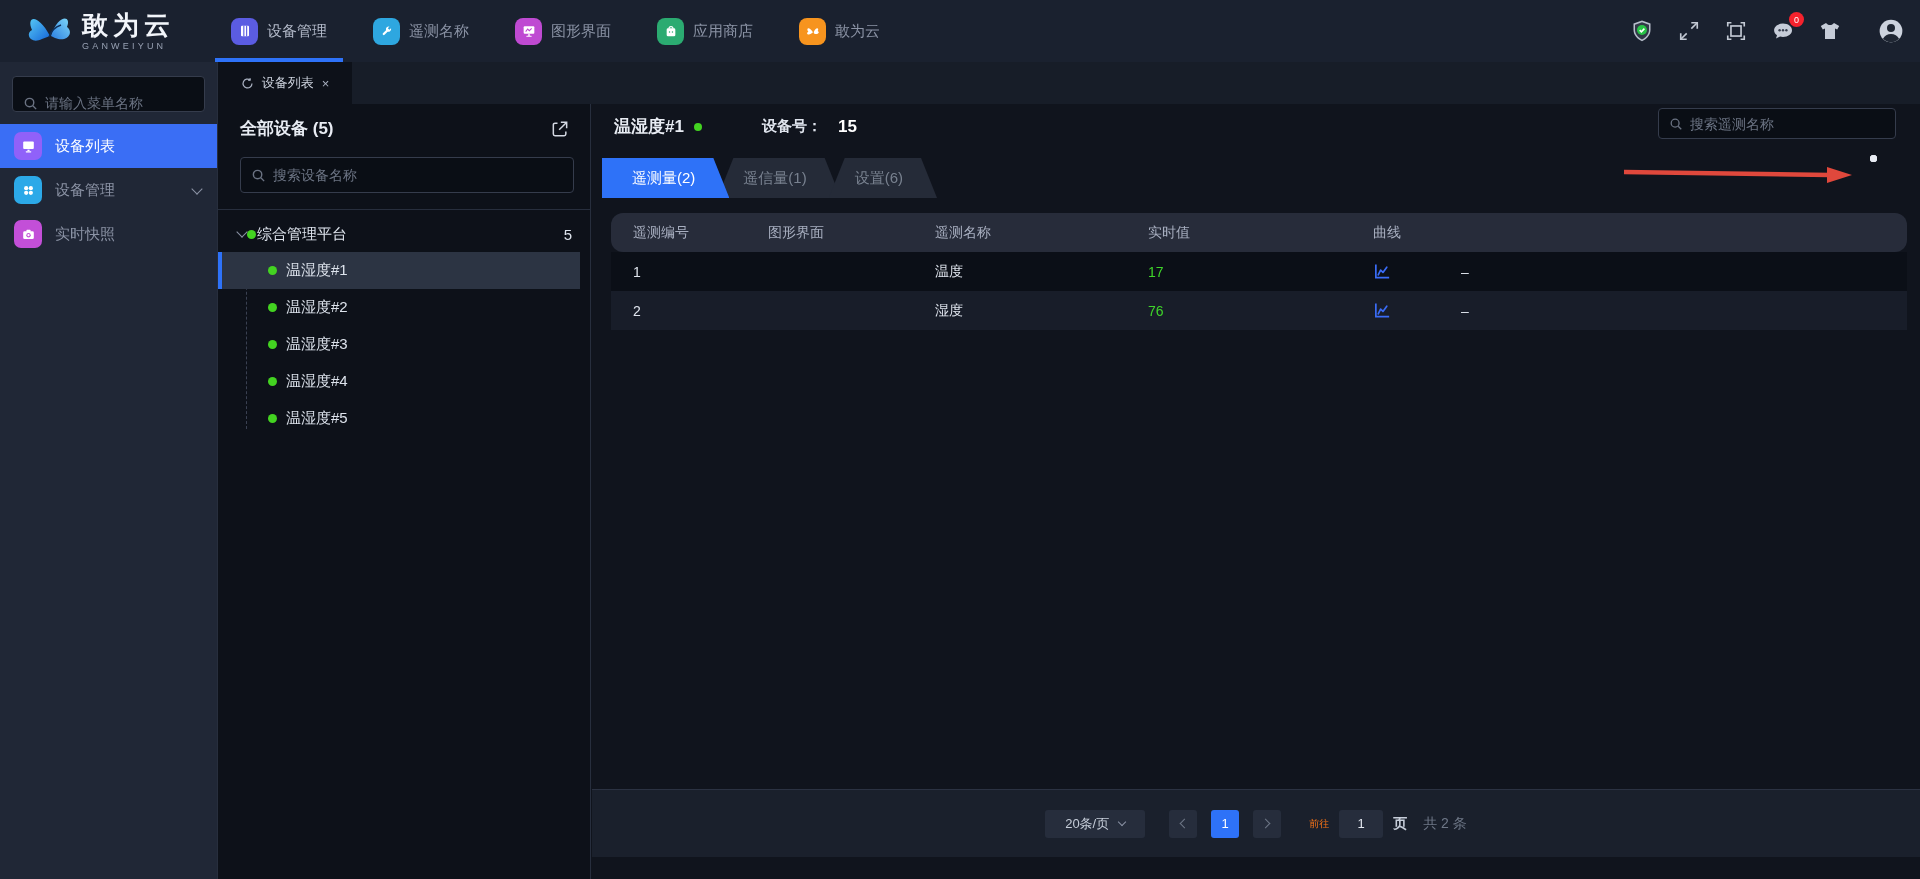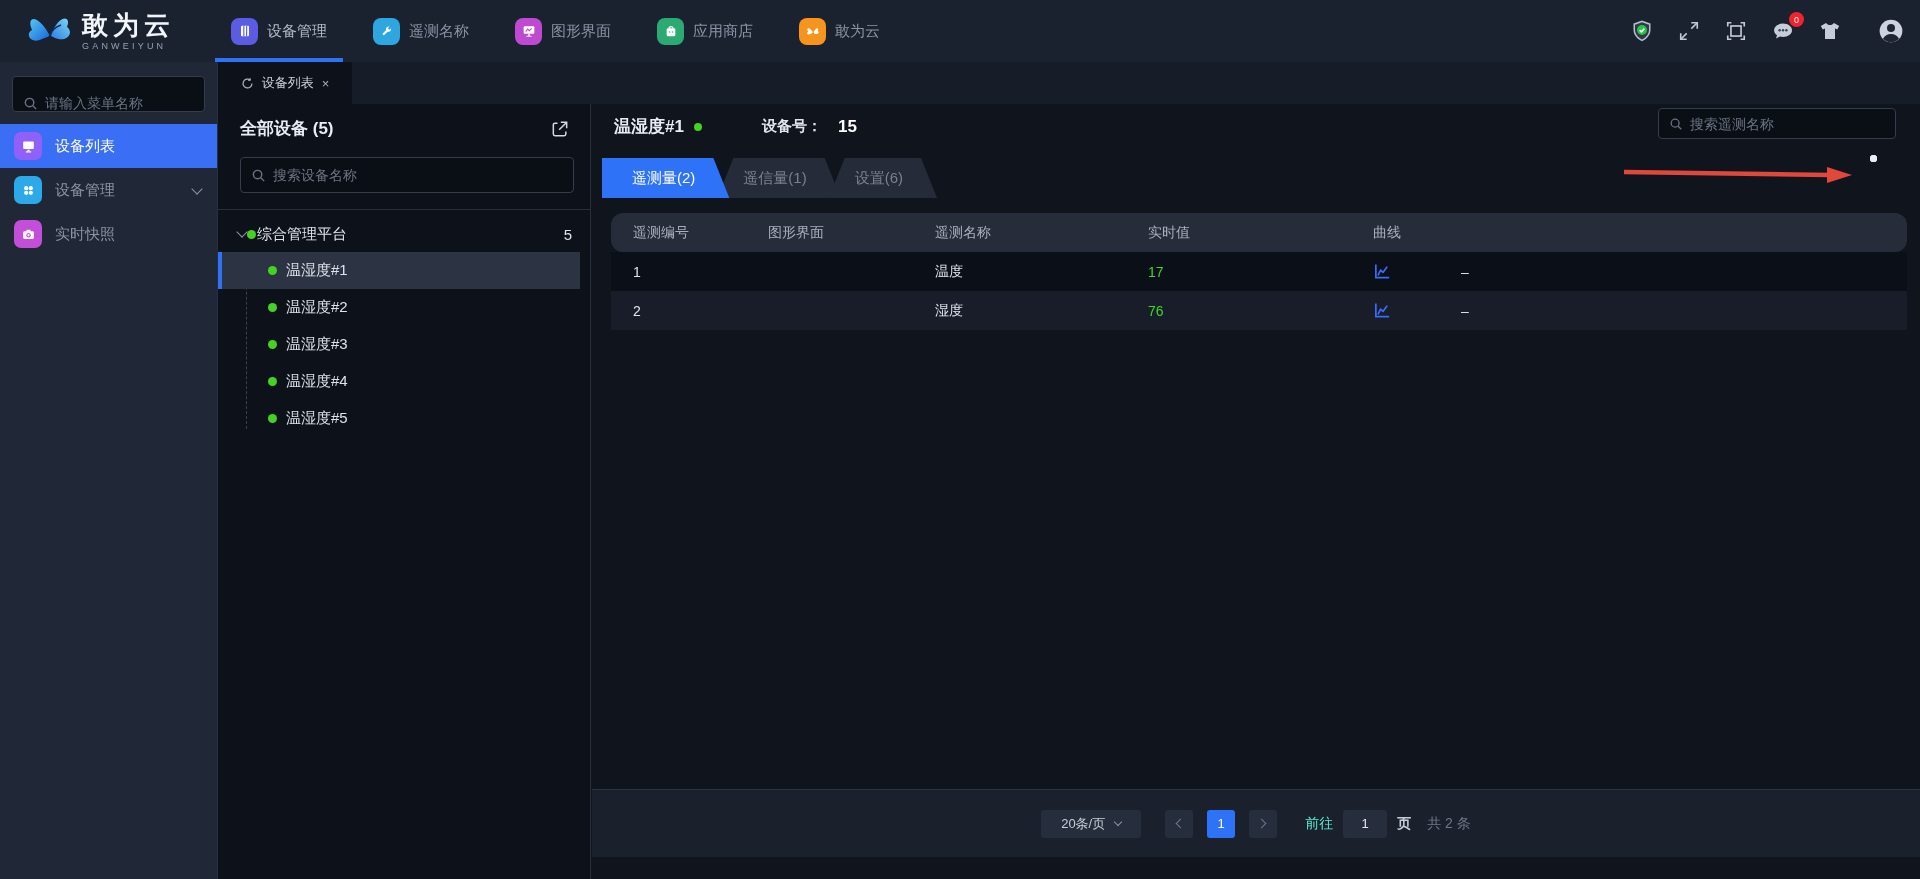--- a/index.html
+++ b/index.html
@@ -91,21 +91,21 @@
 
   .footer { position:absolute; left:0; right:0; bottom:22px; height:68px; background:#1a202c; border-top:1px solid #2b3242; display:flex; align-items:center; justify-content:center; gap:10px; }
   .pg-size { width:100px; height:28px; background:#262d3c; border-radius:3px; display:flex; align-items:center; justify-content:center; gap:10px; color:#c6cdd9; font-size:13px; cursor:pointer; }
   .pg-size .chev { width:6px; height:6px; border-color:#8b93a5; margin-top:-3px; }
   .pg-btn { width:28px; height:28px; background:#262d3c; border-radius:3px; display:flex; align-items:center; justify-content:center; cursor:pointer; margin-left:14px; }
   .pg-btn + .pg-btn, .pg-cur + .pg-btn { margin-left:4px; }
   .pg-cur { width:28px; height:28px; background:#2e72f8; border-radius:3px; color:#fff; font-size:13px; display:flex; align-items:center; justify-content:center; margin-left:4px; cursor:pointer; }
   .pg-arrow { width:7px; height:7px; border-left:1.6px solid #6e7787; border-bottom:1.6px solid #6e7787; }
   .pg-prev .pg-arrow { transform:rotate(45deg); margin-left:3px; }
   .pg-next .pg-arrow { transform:rotate(-135deg); margin-right:3px; }
-  .pg-goto-label { color:#5eead4; font-size:14px; margin-left:18px; }
+  .pg-goto-label { color:#f97316; font-size:10px; margin-left:18px; }
   .pg-goto { width:44px; height:28px; background:#262d3c; border:none; border-radius:3px; color:#e3e8f0; font-size:13px; text-align:center; outline:none; font-family:inherit; }
   .pg-page-label { color:#c6cdd9; font-size:14px; font-weight:bold; }
   .pg-total { color:#6e7787; font-size:14px; margin-left:6px; }
 
   svg { display:block; }
 </style>
 </head>
 <body>
 
 <div class="app">

